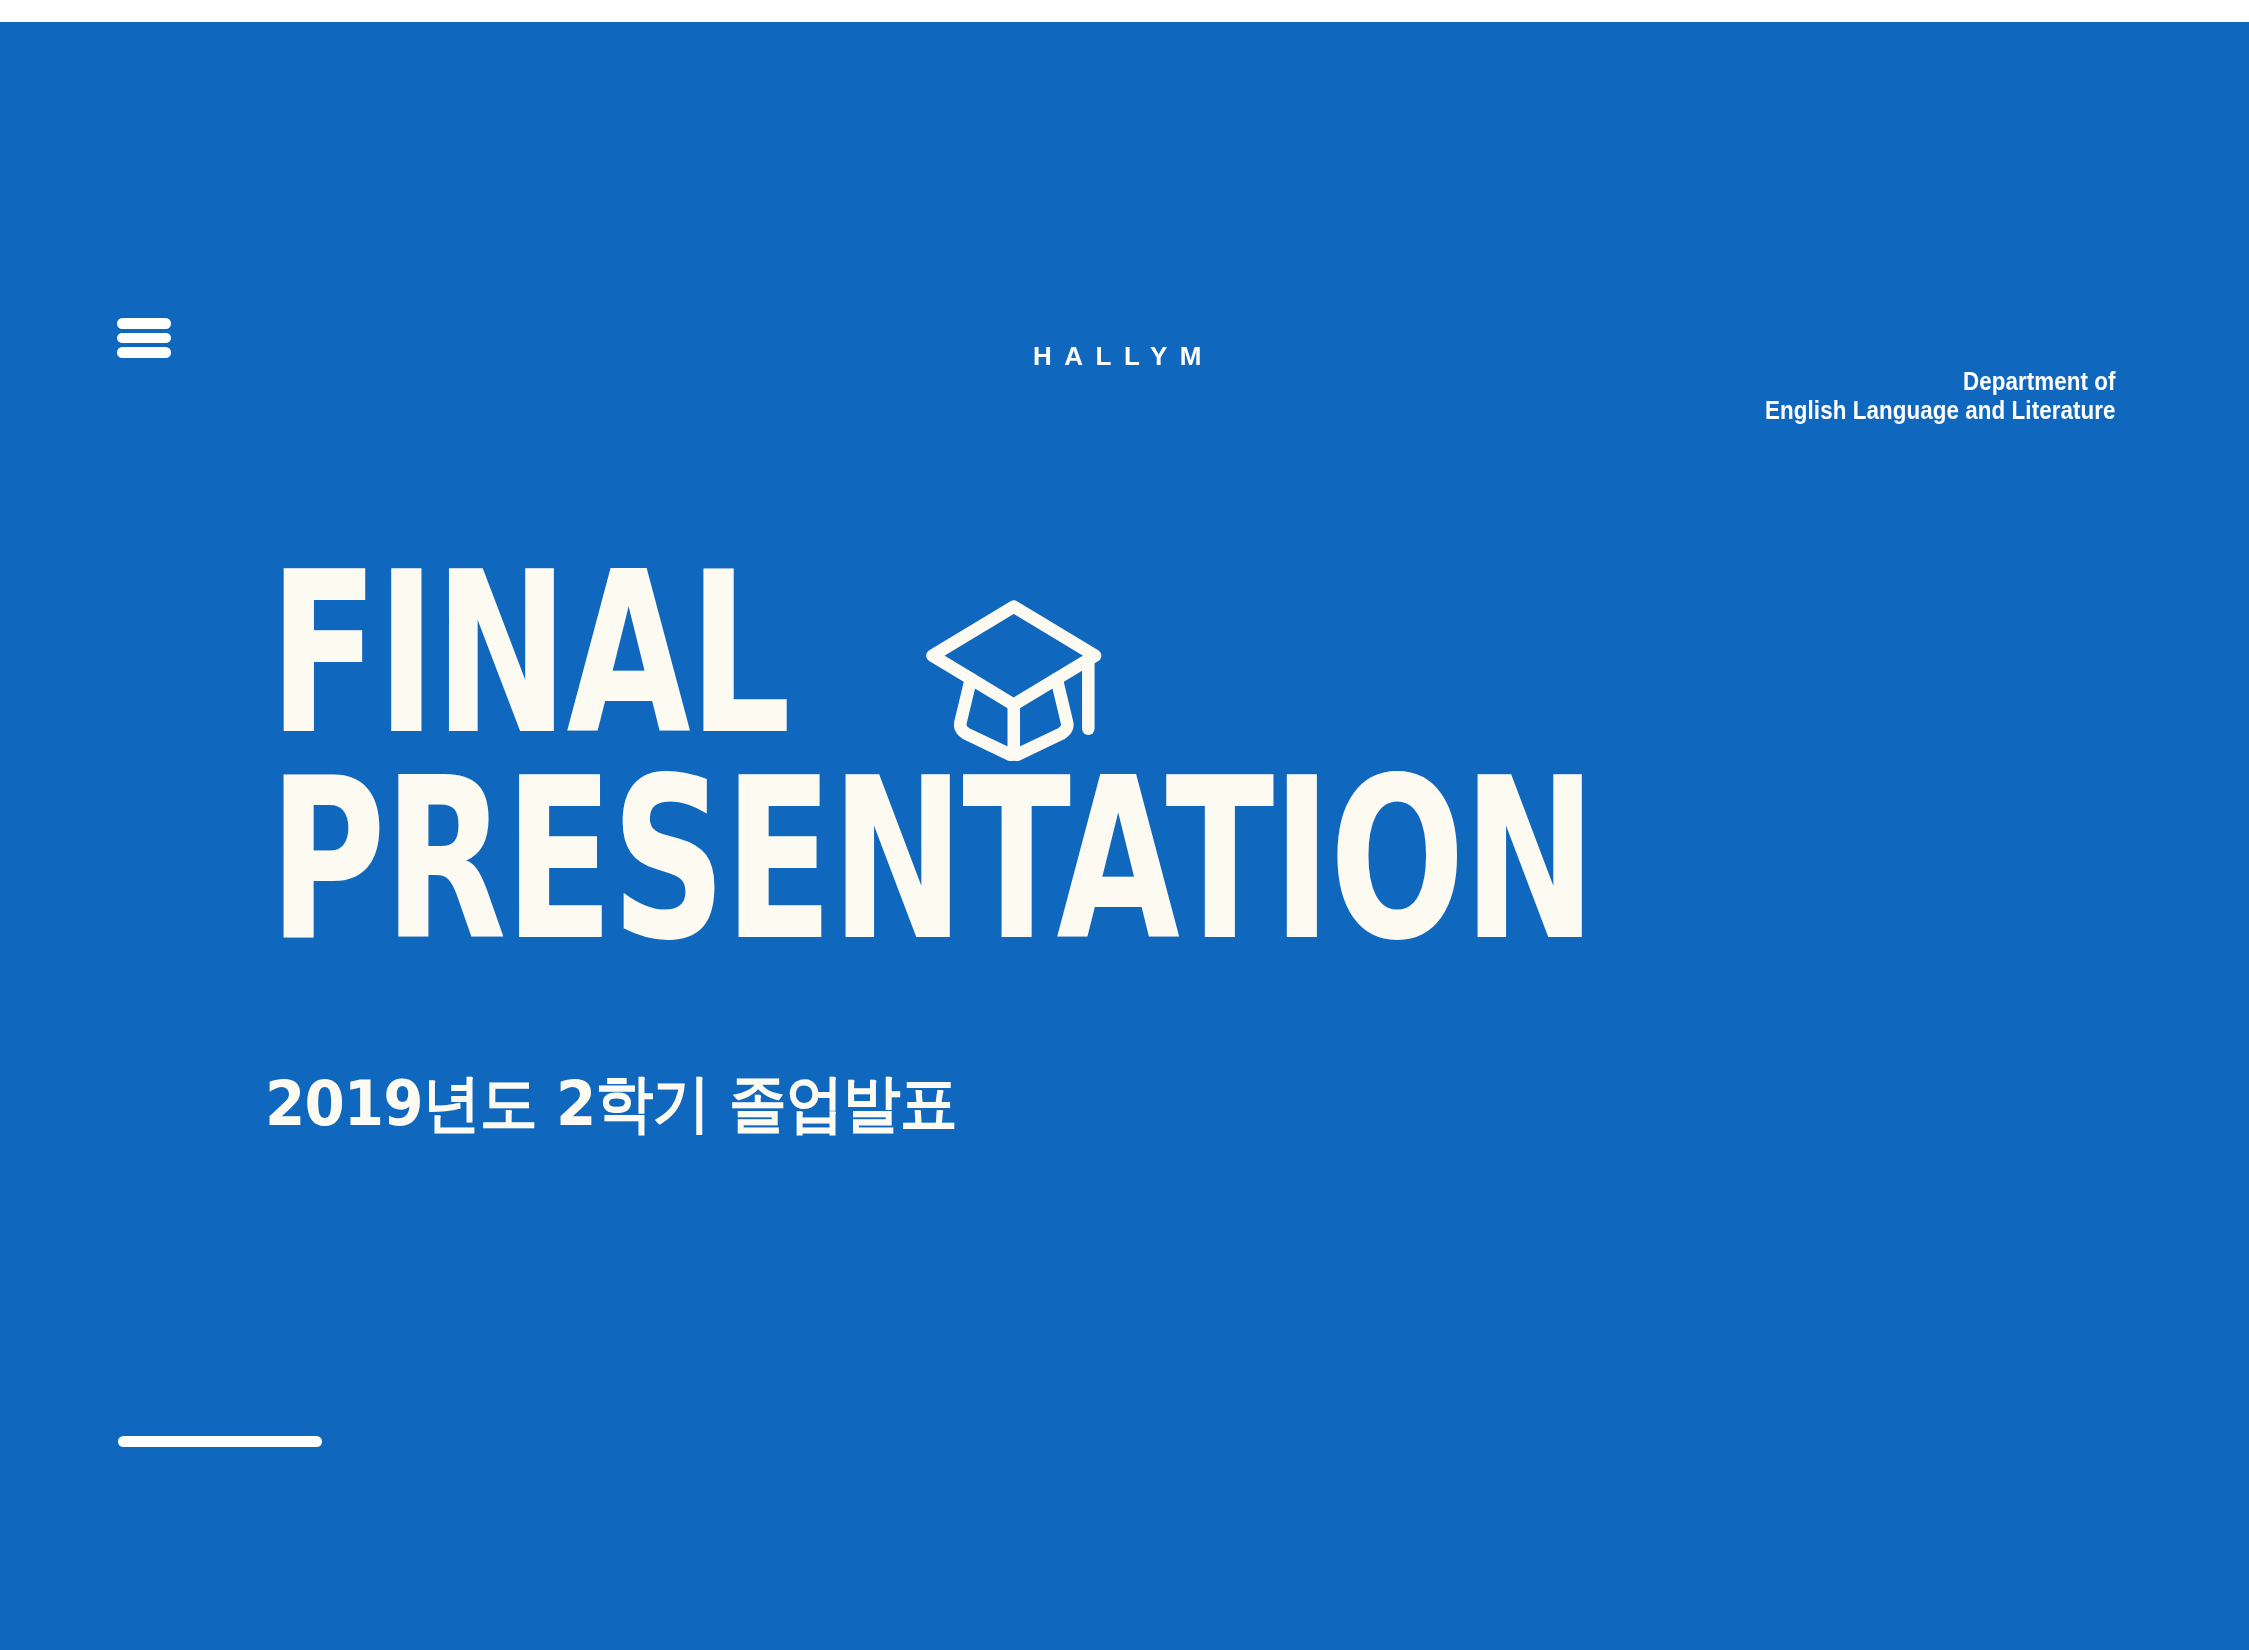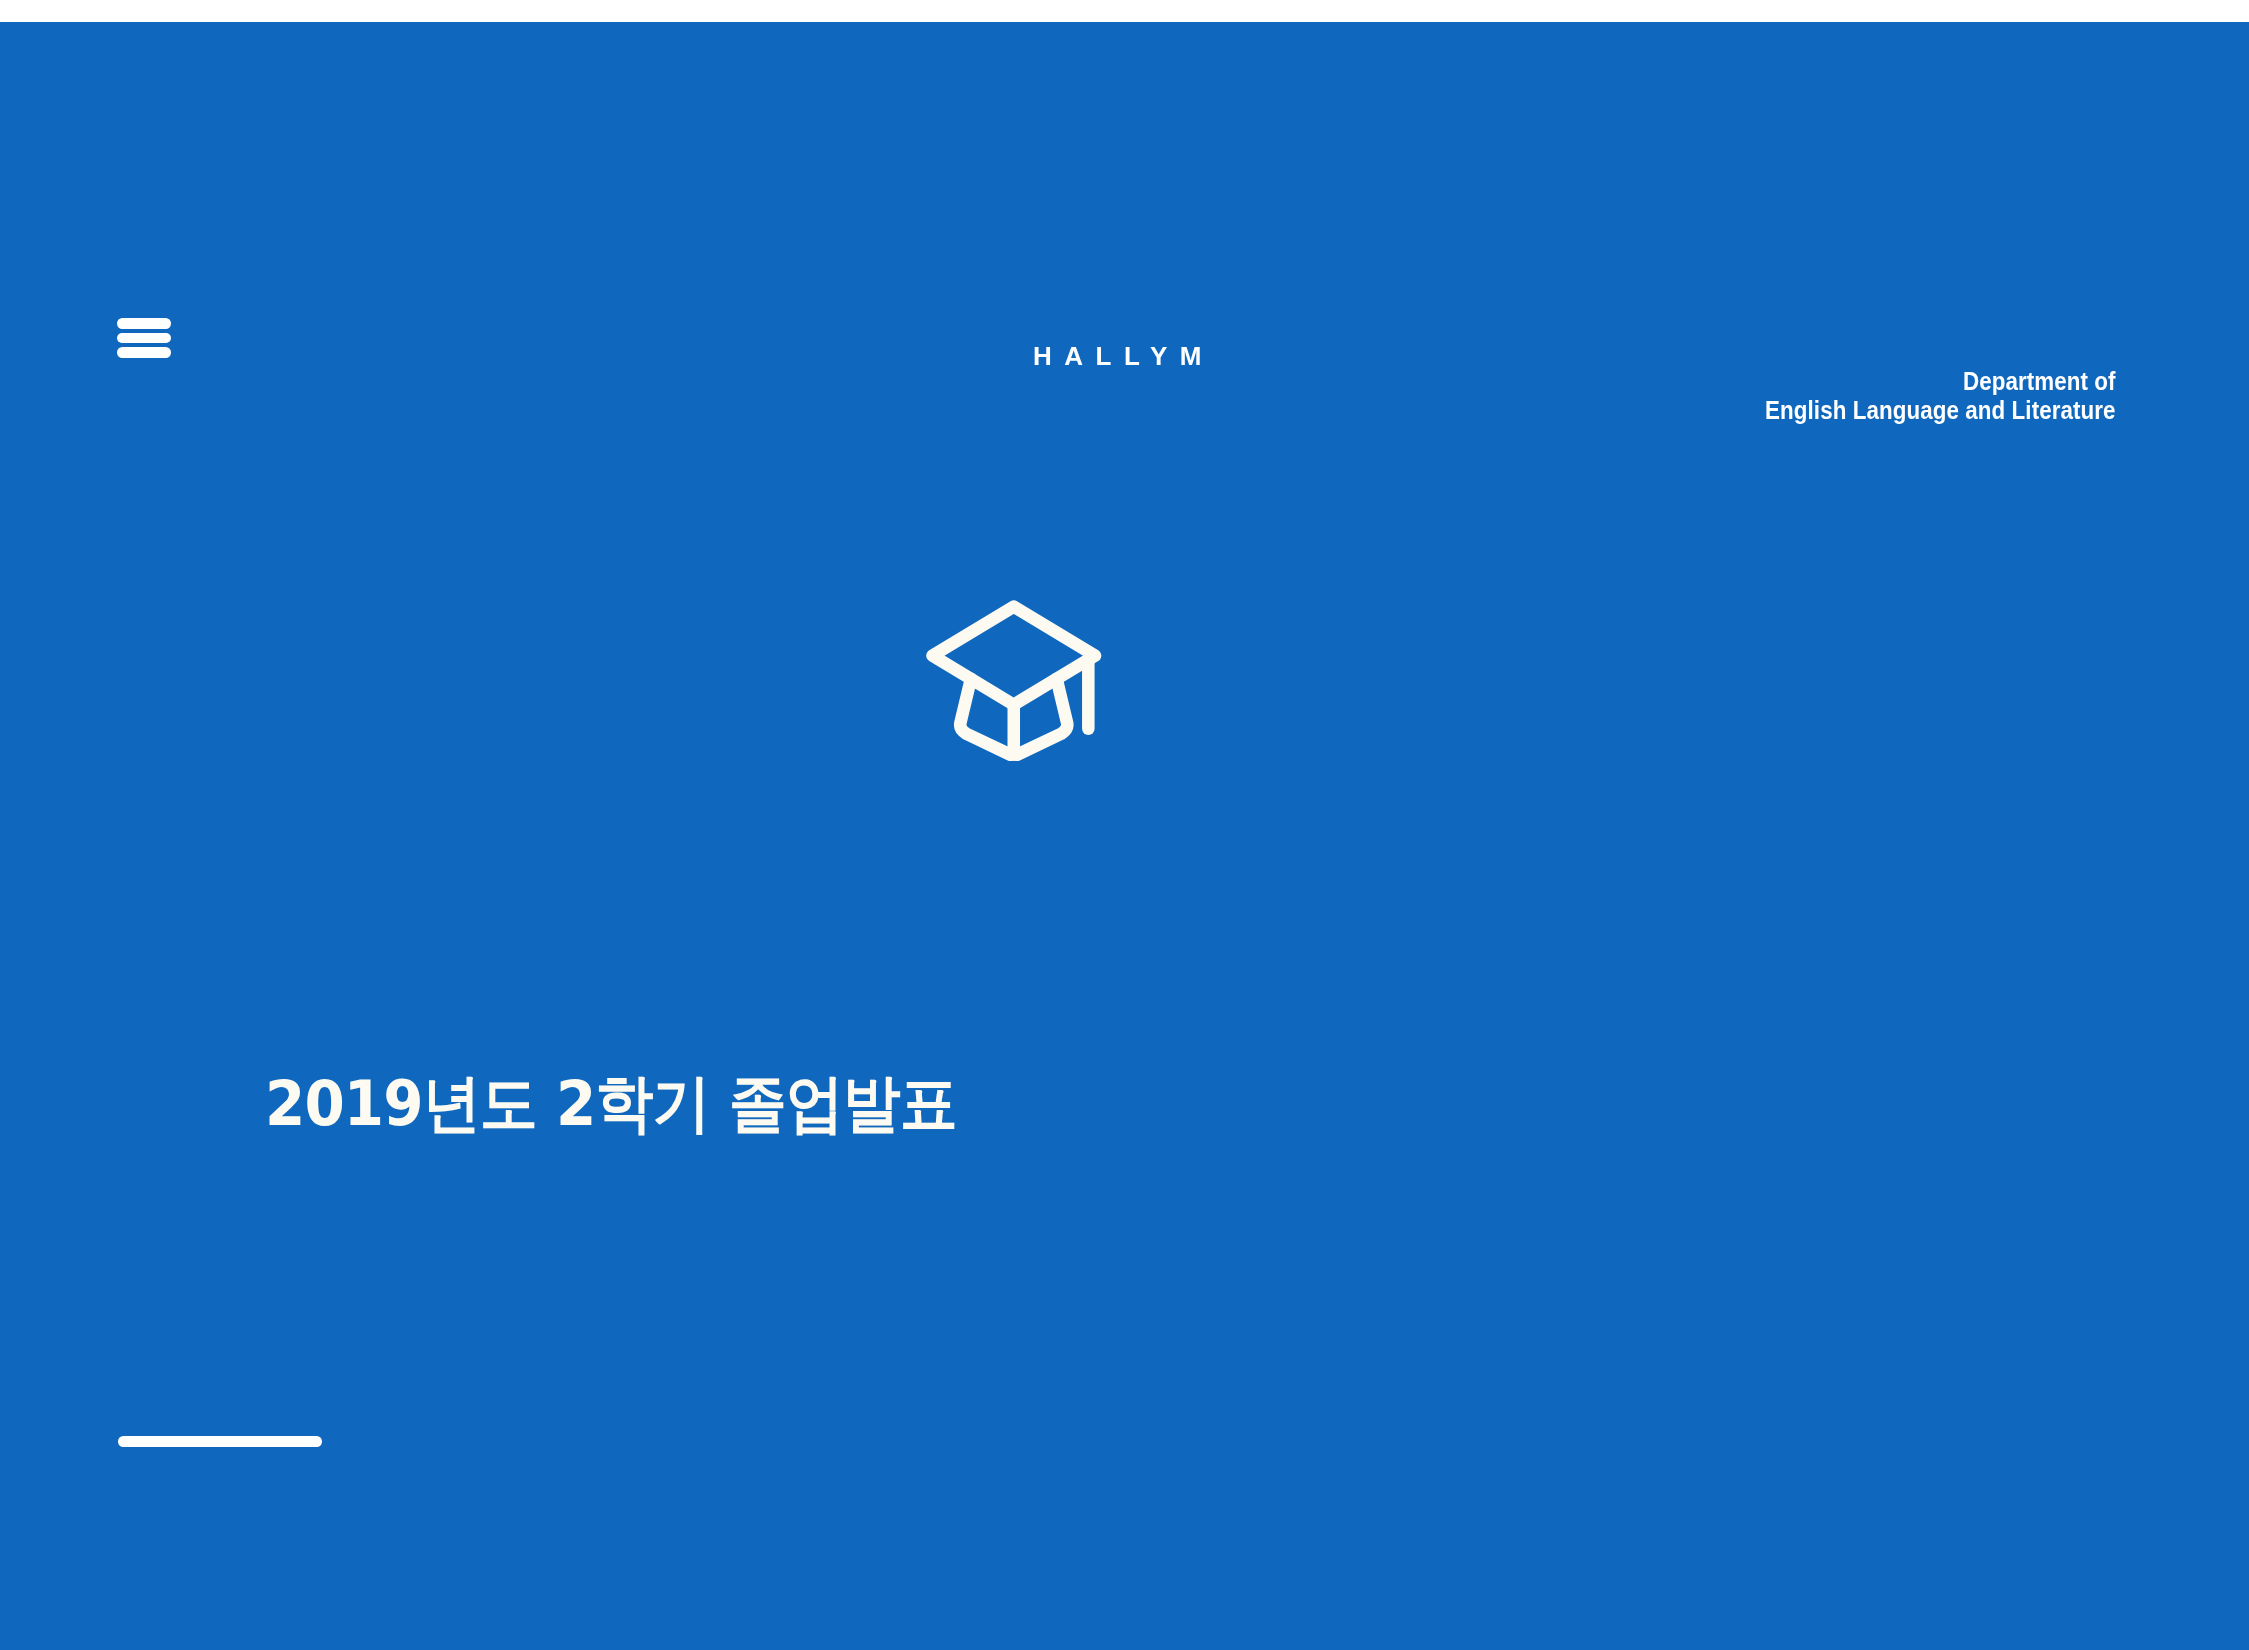--- a/index.html
+++ b/index.html
@@ -144,20 +144,24 @@
     <span class="bar"></span>
   </div>
 
   <div id="brand-wordmark">HALLYM</div>
 
   <div id="department-block">
     <div>Department of</div>
     <div>English Language and Literature</div>
   </div>
 
+  <div id="hero">
+    <div class="hero-line" id="hero-line-1">FINAL</div>
+    <div class="hero-line" id="hero-line-2">PRESENTATION</div>
+  </div>
 
   <div id="grad-cap-icon">
     <svg viewBox="0 0 395 345" fill="none" xmlns="http://www.w3.org/2000/svg">
 
       <path d="M197 22 L366 124 L197 226 L28 124 Z" stroke="#FDFBF1" stroke-width="26" stroke-linejoin="round" stroke-linecap="round" fill="none"></path>
 
       <path d="M108 172 L86 264 C84 274 90 281 98 286 L190 330" stroke="#FDFBF1" stroke-width="26" stroke-linejoin="round" stroke-linecap="round" fill="none"></path>
 
       <path d="M286 172 L308 264 C310 274 304 281 296 286 L204 330" stroke="#FDFBF1" stroke-width="26" stroke-linejoin="round" stroke-linecap="round" fill="none"></path>
 

